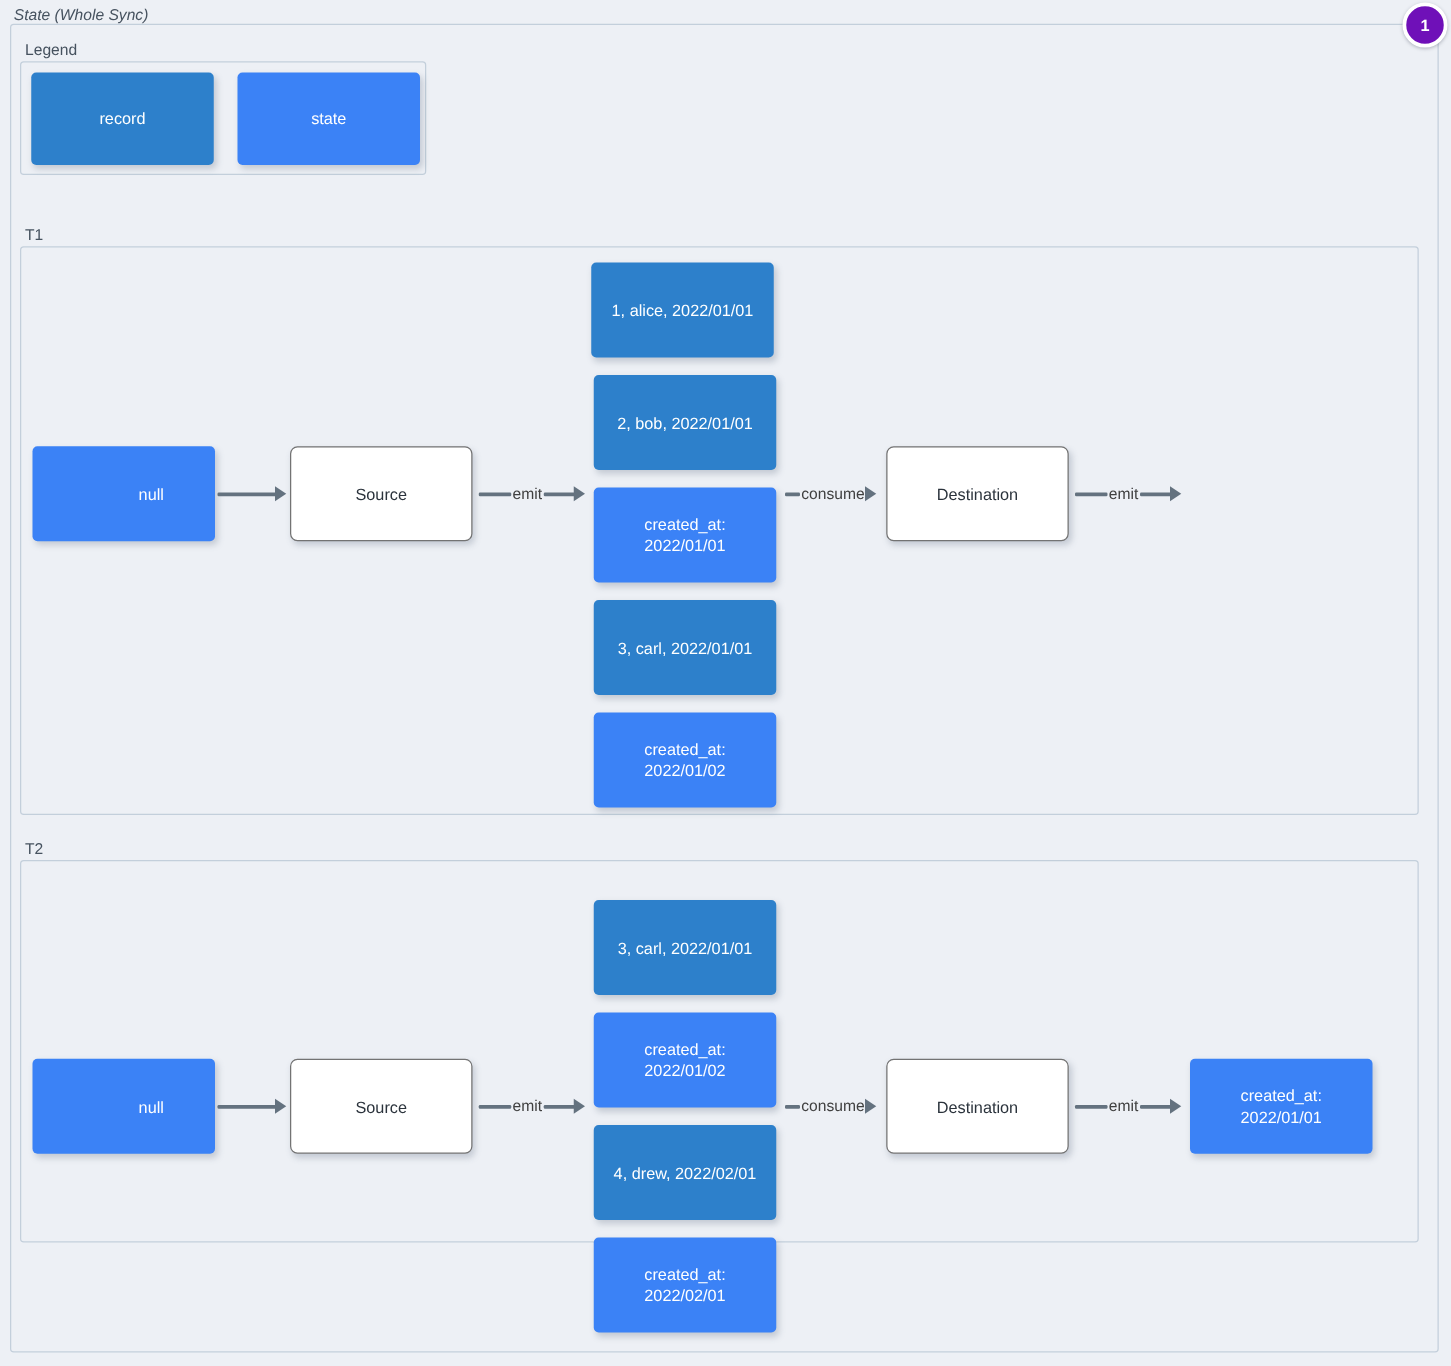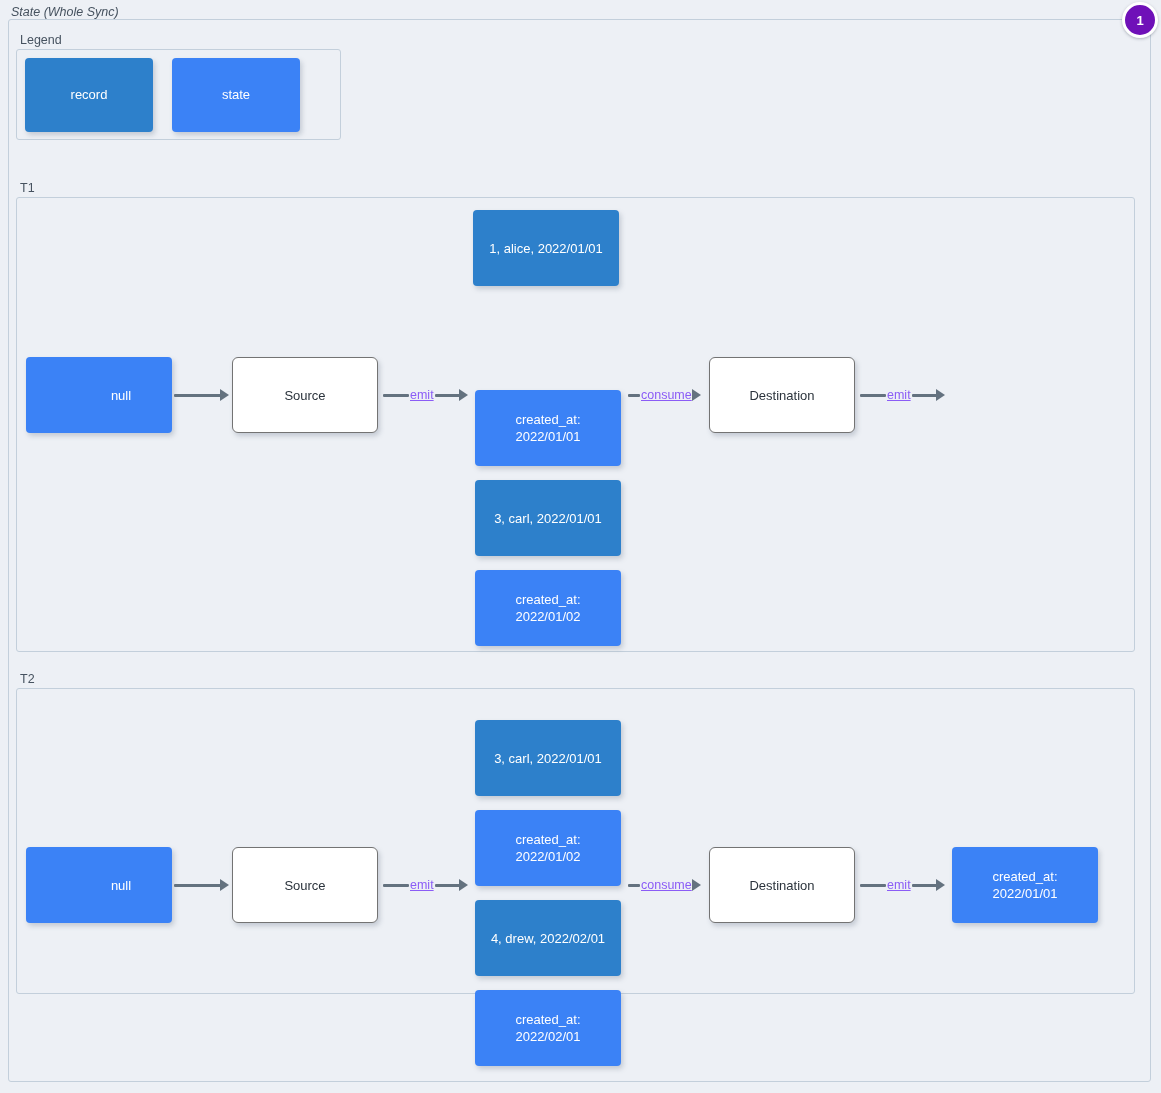--- a/index.html
+++ b/index.html
@@ -81,21 +81,21 @@
     background: #3b82f6;
     color: #ffffff;
   }
   .node.proc {
     background: #ffffff;
     color: #2b333c;
     border: 1px solid #737373;
     border-radius: 6px;
   }
   .legend-box {
-    width: 128px;
+    width: 146px;
     height: 74px;
   }
 
   
   #t1-panel {
     left: 16px;
     top: 197px;
     width: 1119px;
     height: 455px;
   }
@@ -127,24 +127,23 @@
     color: #5c6b7a;
   }
   .arrow .seg {
     height: 3px;
     background: #64727f;
     border-radius: 1px;
   }
   .arrow .lbl {
     font-size: 12.5px;
     line-height: 14px;
-    color: #8b5cf6;
+    color: #404040;
     padding: 0 1px;
     white-space: nowrap;
-    text-decoration: underline;
   }
   .arrow .head {
     width: 0; height: 0;
     border-top: 6px solid transparent;
     border-bottom: 6px solid transparent;
     border-left: 9px solid #64727f;
     margin-left: -1px;
   }
 
   
@@ -199,20 +198,21 @@
     <div class="node proc abs b-proc" style="left:215px; top:159px;">Source</div>
 
     <div class="arrow" style="left:366px; top:187px;">
       <div class="seg" style="width:26px;"></div>
       <div class="lbl">emit</div>
       <div class="seg" style="width:25px;"></div>
       <div class="head"></div>
     </div>
 
     <div class="node record abs b-rec" style="left:456px; top:12px;">1, alice, 2022/01/01</div>
+    <div class="node record abs b-rec" style="left:458px; top:102px;">2, bob, 2022/01/01</div>
     <div class="node state abs b-st" style="left:458px; top:192px;">created_at:
 2022/01/01</div>
     <div class="node record abs b-rec" style="left:458px; top:282px;">3, carl, 2022/01/01</div>
     <div class="node state abs b-st" style="left:458px; top:372px;">created_at:
 2022/01/02</div>
 
     <div class="arrow" style="left:611px; top:187px;">
       <div class="seg" style="width:12px;"></div>
       <div class="lbl">consume</div>
       <div class="head"></div>

